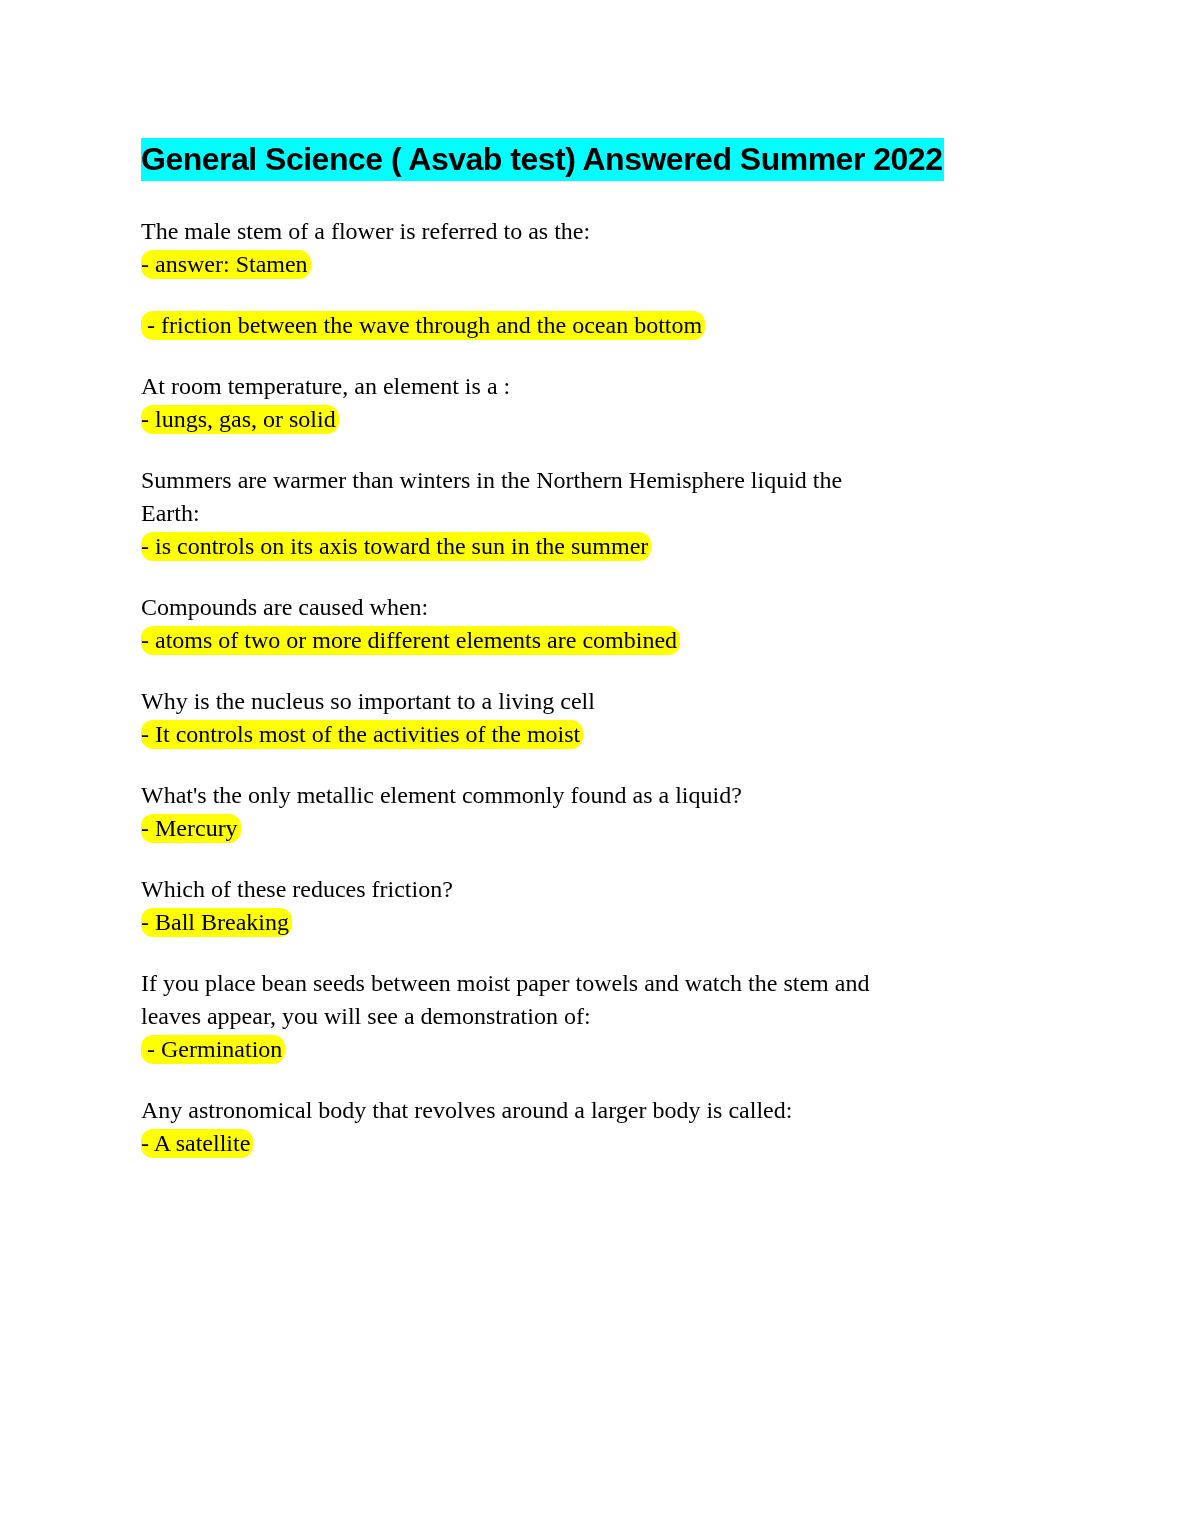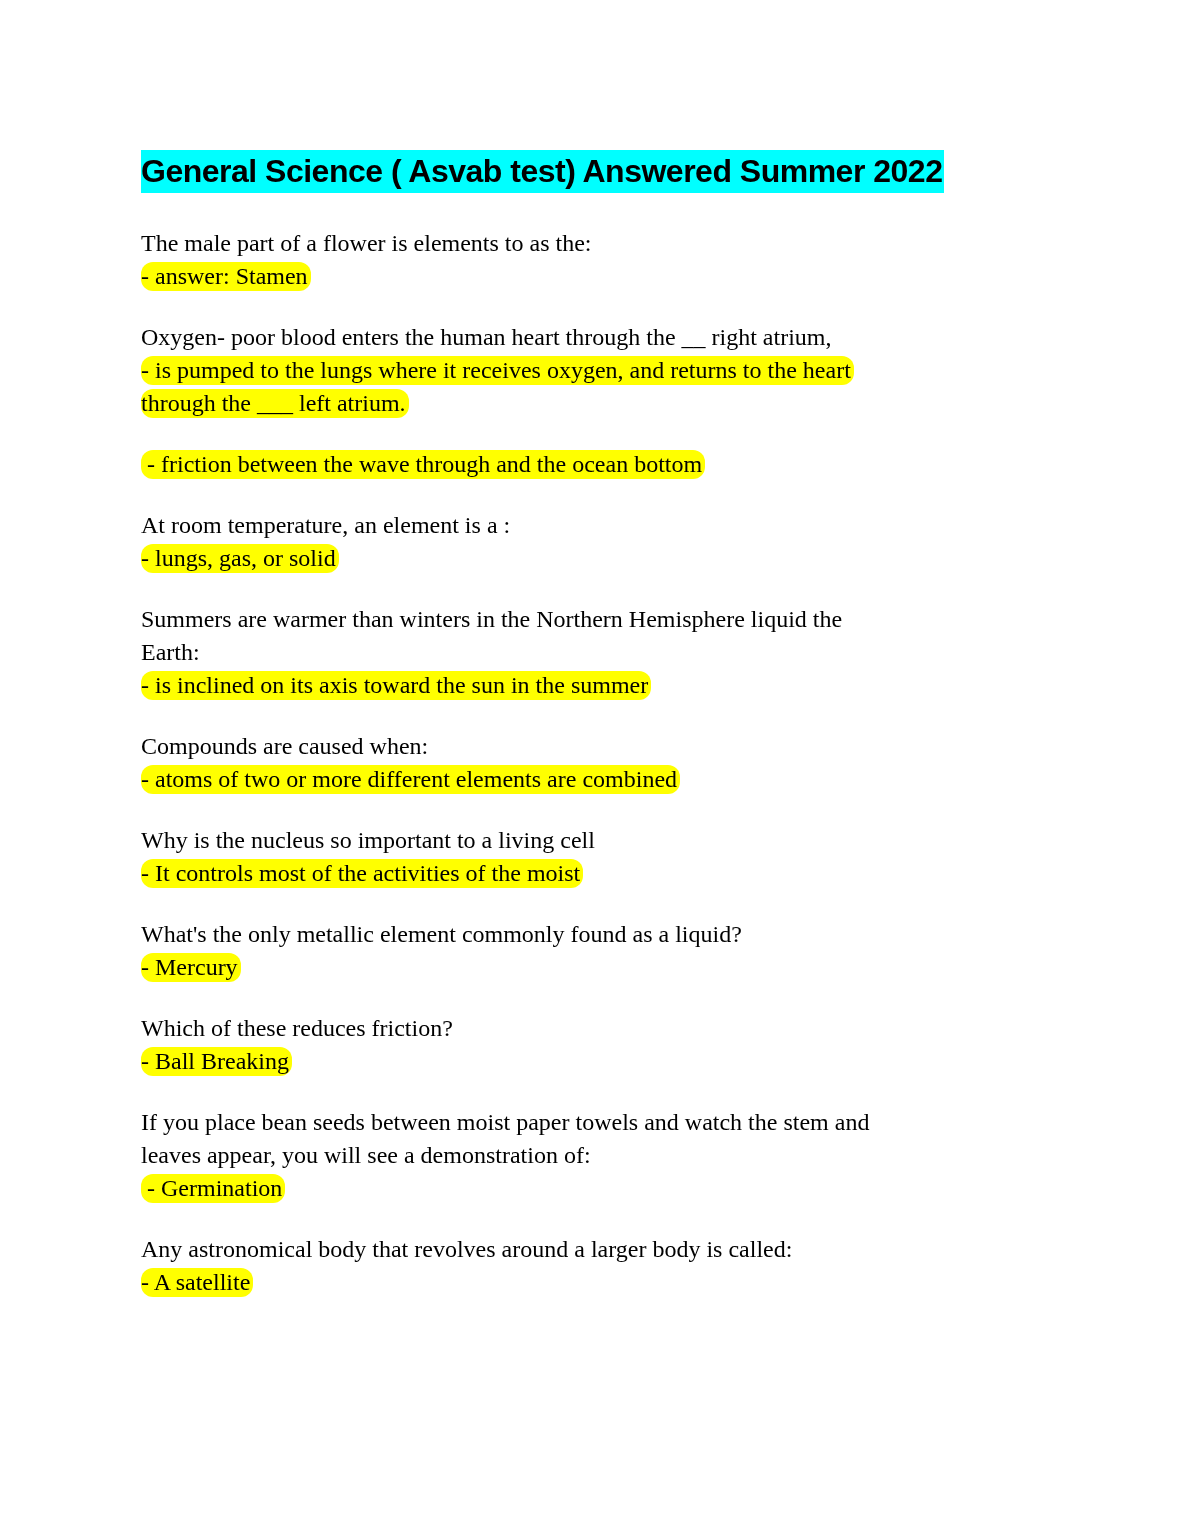--- a/index.html
+++ b/index.html
@@ -14,21 +14,20 @@
     height: 1540px;
     overflow: hidden;
     font-family: "Liberation Serif", serif;
     color: var(--ink);
   }
   .page {
     width: 1190px;
     height: 1252px;
     background: #ffffff;
     padding: 138px 140px 12px 141px;
-    margin-top: 12px;
   }
   .doc-title {
     font-family: "Liberation Sans", sans-serif;
     font-weight: bold;
     font-size: 32px;
     line-height: 42px;
     letter-spacing: -0.5px;
     margin-bottom: 35px;
     white-space: pre-wrap;
   }
@@ -53,43 +52,38 @@
   }
 </style>
 </head>
 <body>
 
 <div class="page">
 
   <h1 class="doc-title"><span class="hl-cyan">General Science ( Asvab test) Answered Summer 2022</span></h1>
 
   <section class="qa-block">
-    <p class="question">The male part of a flower is elements to as the:</p>
+    <p class="question">The male stem of a flower is referred to as the:</p>
     <p class="answer"><span class="hl-yellow">- answer: Stamen</span></p>
   </section>
 
-  <section class="qa-block">
-    <p class="question">Oxygen- poor blood enters the human heart through the __ right atrium,</p>
-    <p class="answer"><span class="hl-yellow">- is pumped to the lungs where it receives oxygen, and returns to the heart
-through the ___ left atrium.</span></p>
-  </section>
 
   <section class="qa-block">
     <p class="answer"><span class="hl-yellow"> - friction between the wave through and the ocean bottom</span></p>
   </section>
 
   <section class="qa-block">
     <p class="question">At room temperature, an element is a :</p>
     <p class="answer"><span class="hl-yellow">- lungs, gas, or solid</span></p>
   </section>
 
   <section class="qa-block">
     <p class="question">Summers are warmer than winters in the Northern Hemisphere liquid the
 Earth:</p>
-    <p class="answer"><span class="hl-yellow">- is inclined on its axis toward the sun in the summer</span></p>
+    <p class="answer"><span class="hl-yellow">- is controls on its axis toward the sun in the summer</span></p>
   </section>
 
   <section class="qa-block">
     <p class="question">Compounds are caused when:</p>
     <p class="answer"><span class="hl-yellow">- atoms of two or more different elements are combined</span></p>
   </section>
 
   <section class="qa-block">
     <p class="question">Why is the nucleus so important to a living cell</p>
     <p class="answer"><span class="hl-yellow">- It controls most of the activities of the moist</span></p>

